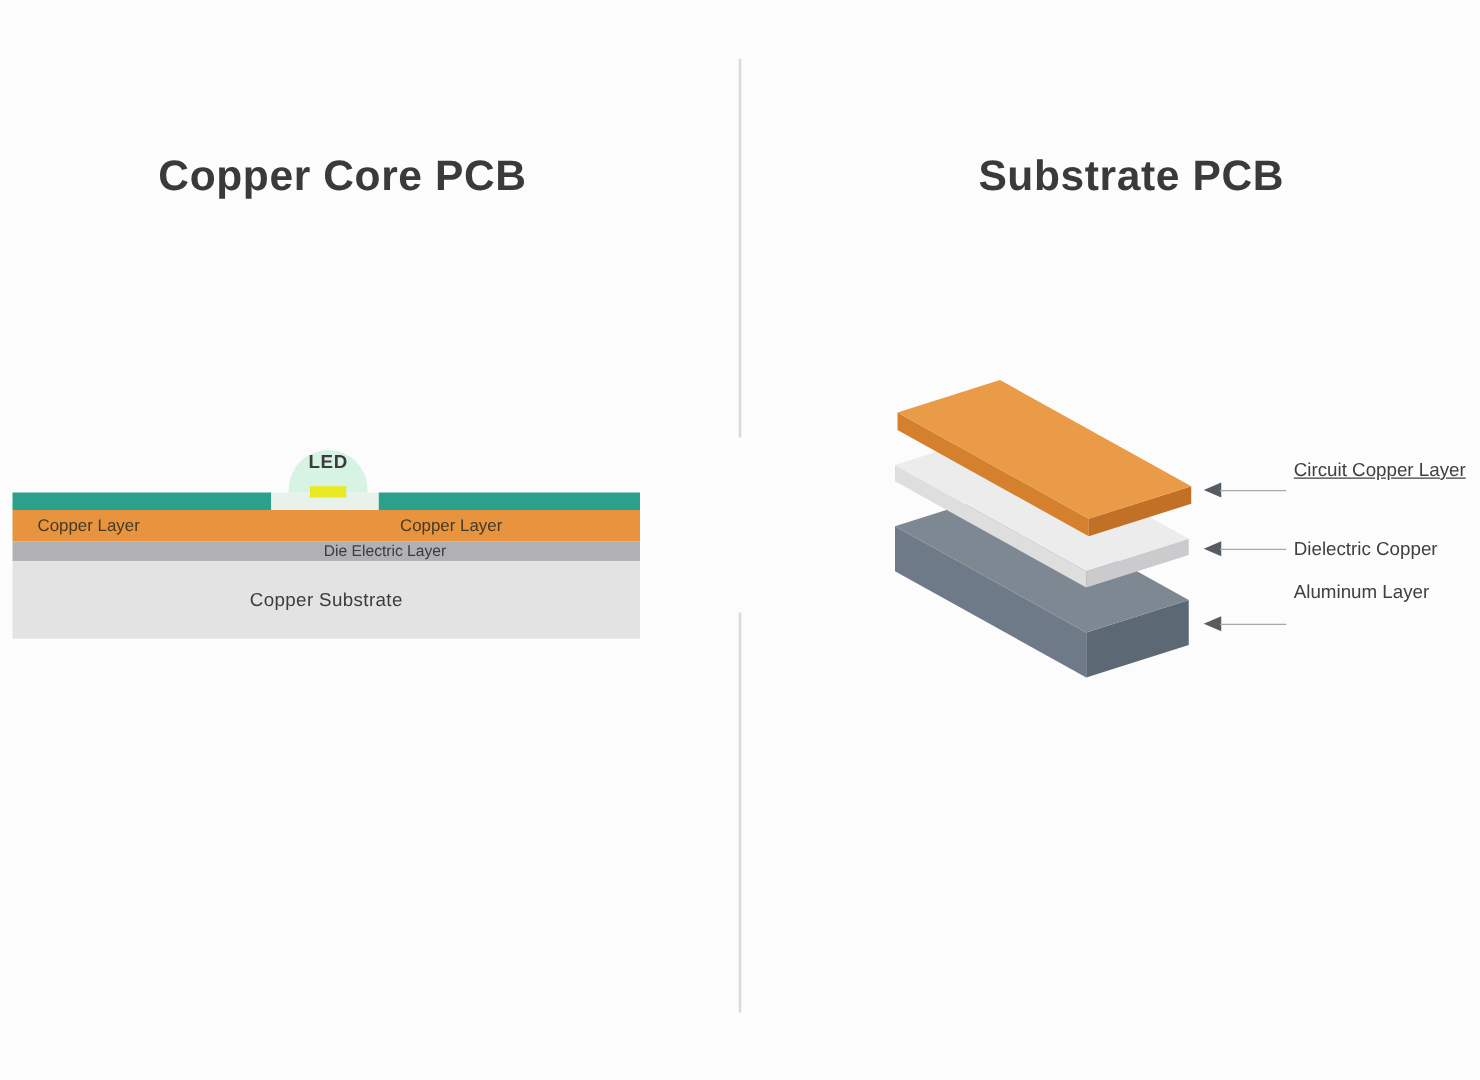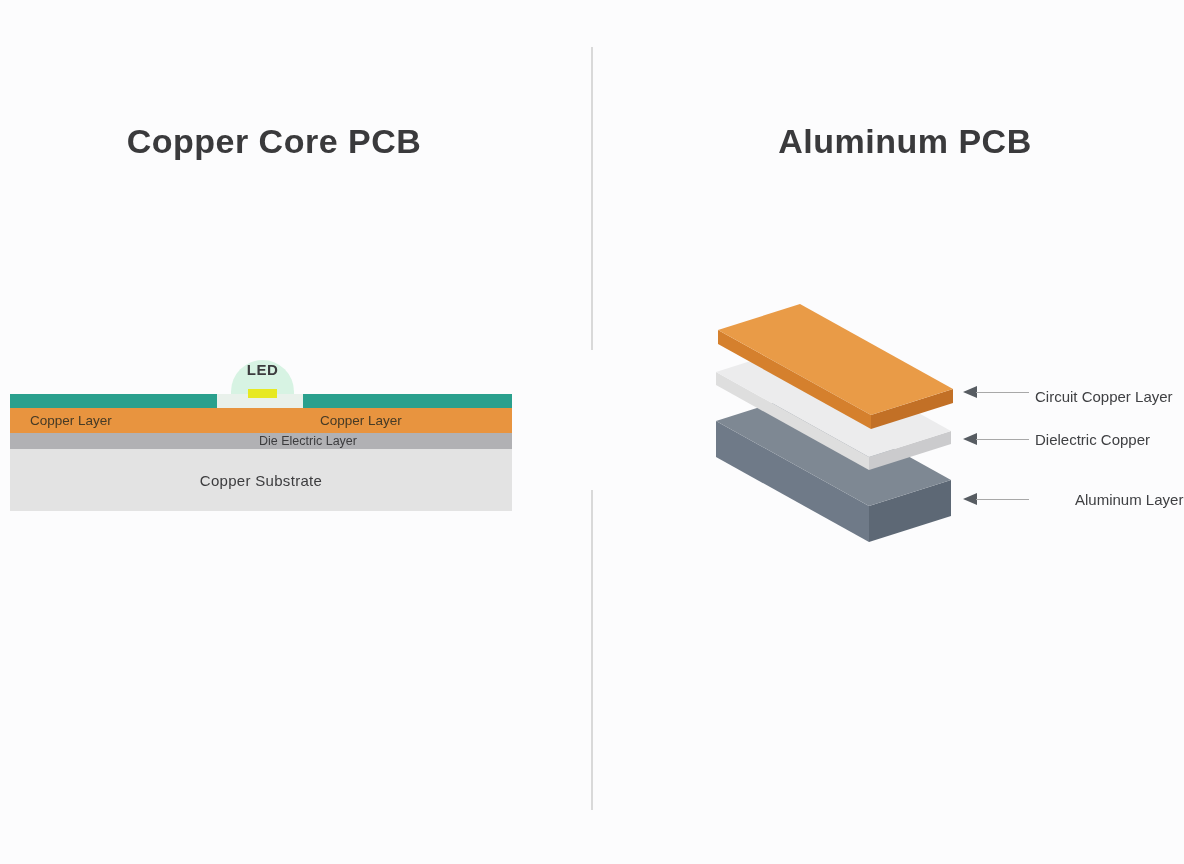--- a/index.html
+++ b/index.html
@@ -112,31 +112,31 @@
     background: var(--arrow_line, #a8a8a8);
   }
   .annotation-label {
     position: absolute; left: 1035px;
     font-size: 15px; color: var(--annotation_text, #3f4043);
     white-space: nowrap;
   }
   .ann-row-1 { top: 384px; }
   .ann-row-2 { top: 431px; }
   .ann-row-3 { top: 491px; }
-  .ann-lbl-1 { top: 388px; }
+  .ann-lbl-1 { top: 368px; text-decoration: underline; }
   .ann-lbl-2 { top: 431px; }
-  .ann-lbl-3 { top: 491px; margin-left: 40px; }
+  .ann-lbl-3 { top: 465px; }
 </style>
 </head>
 <body>
 
 <div class="canvas">
 
   <div class="panel-title title-left">Copper Core PCB</div>
-  <div class="panel-title title-right">Aluminum PCB</div>
+  <div class="panel-title title-right">Substrate PCB</div>
 
   <div class="divider divider-top"></div>
   <div class="divider divider-bottom"></div>
 
   <div class="cross-section">
     <div class="cs-abs teal-left"></div>
     <div class="cs-abs led-strip"></div>
     <div class="cs-abs teal-right"></div>
     <div class="cs-abs copper-bar"></div>
     <div class="cs-abs diel-bar"></div>

